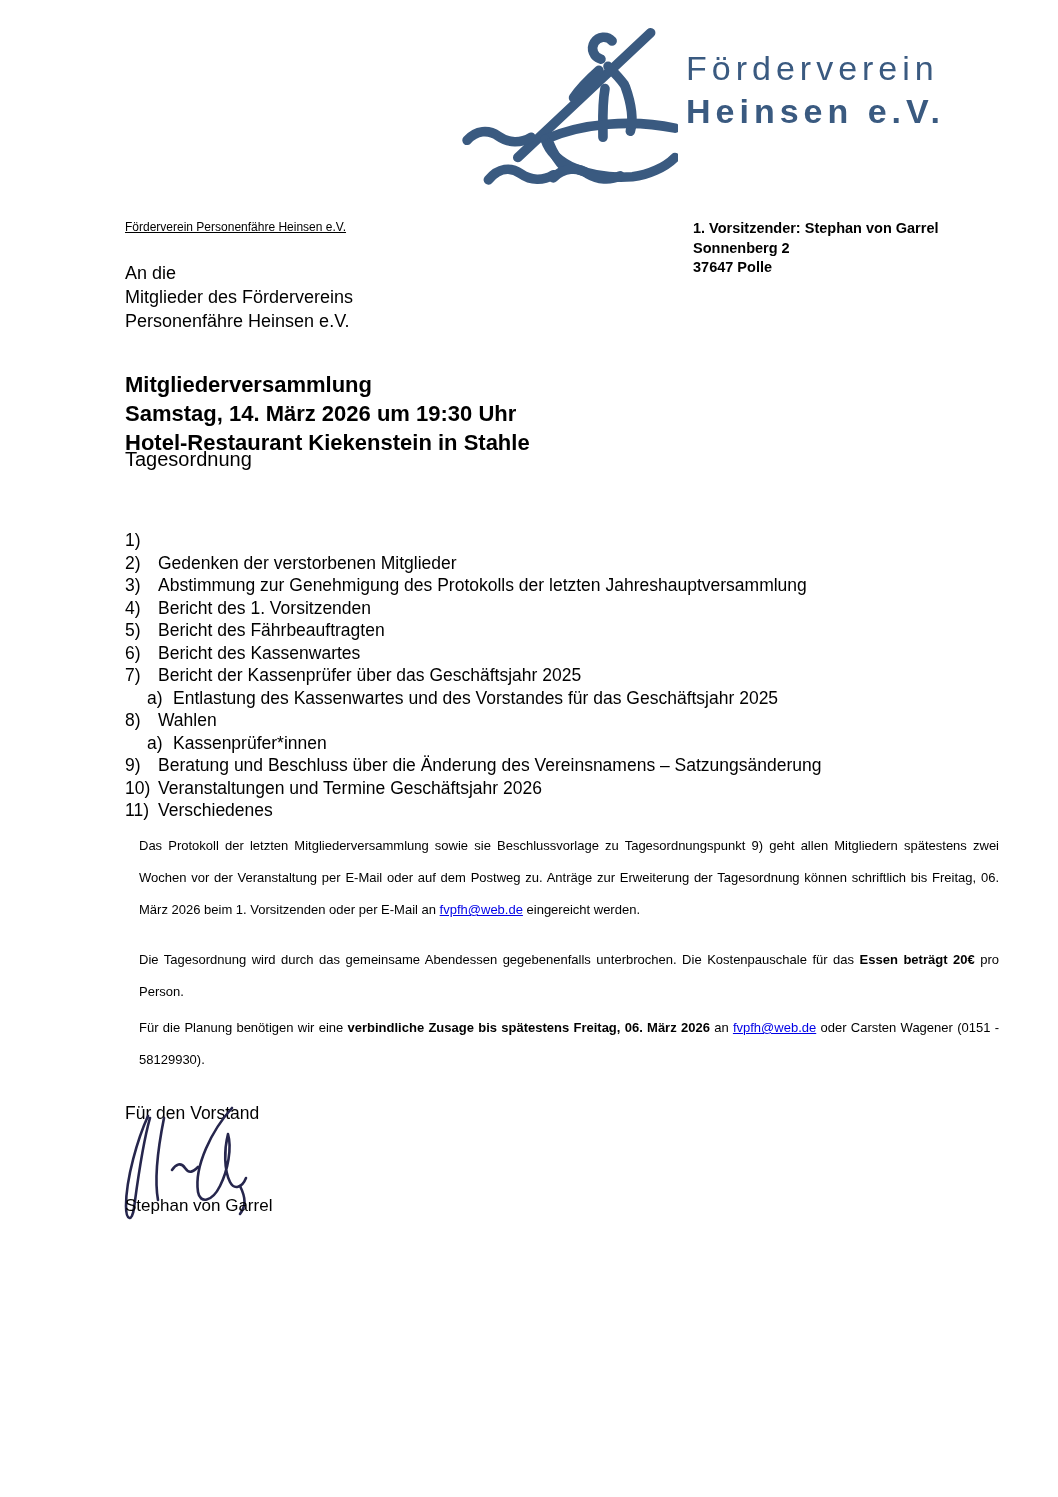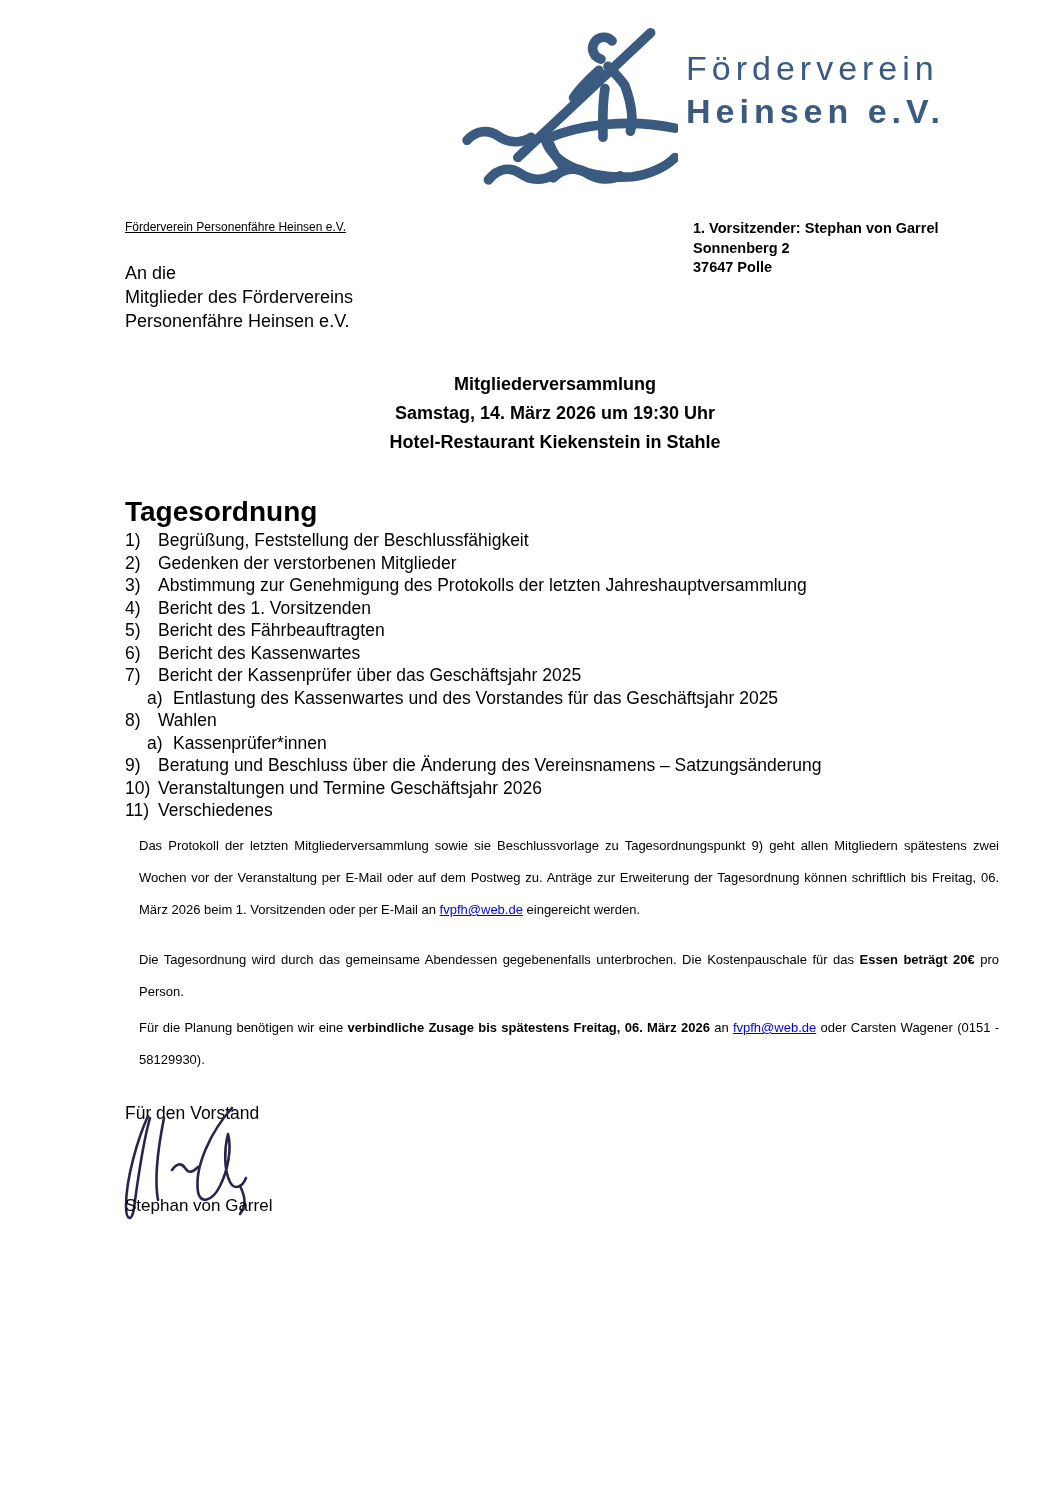--- a/index.html
+++ b/index.html
@@ -18,23 +18,23 @@
   .logo-text .l2,.logo-text .l3{font-weight:bold;}
   
   .sender{position:absolute;left:125px;top:220px;font-size:12px;text-decoration:underline;}
   .recipient{position:absolute;left:125px;top:261px;font-size:18px;line-height:24px;}
   
   .contact{position:absolute;left:693px;top:219px;font-size:14.5px;line-height:19.5px;font-weight:bold;}
   .contact-rows{margin-top:8px;}
   .contact-row{display:flex;}
   .contact-row .lbl{width:77px;flex:0 0 auto;}
   
-  .title{position:absolute;left:125px;top:370px;width:860px;text-align:center;font-weight:bold;font-size:18px;line-height:29px;}
+  .title{position:absolute;left:125px;top:370px;width:860px;text-align:left;font-weight:bold;font-size:22px;line-height:29px;}
   
-  .agenda-heading{position:absolute;left:125px;top:496px;font-size:28px;font-weight:bold;}
+  .agenda-heading{position:absolute;left:125px;top:448px;font-size:20px;font-weight:normal;}
   .agenda{position:absolute;left:125px;top:529px;width:870px;font-size:17.5px;line-height:22.5px;}
   .agenda .li{display:flex;}
   .agenda .li .marker{flex:0 0 auto;min-width:33px;}
   .agenda .li.sub{margin-left:22px;}
   .agenda .li.sub .marker{min-width:26px;}
   
   .para{position:absolute;left:139px;width:860px;font-size:13px;line-height:32px;text-align:justify;}
   .para .b{font-weight:bold;}
   .lnk{color:#0000e6;text-decoration:underline;cursor:pointer;}
   #para-1{top:830px;}
@@ -102,21 +102,20 @@
   <div class="title">
       <div>Mitgliederversammlung</div>
       <div>Samstag, 14. März 2026 um 19:30 Uhr</div>
       <div>Hotel-Restaurant Kiekenstein in Stahle</div>
     </div>
 
   <div class="agenda-heading">Tagesordnung</div>
   <div class="agenda">
       <div class="li">
         <span class="marker">1)</span>
-        <span>Begrüßung, Feststellung der Beschlussfähigkeit</span>
       </div>
       <div class="li">
         <span class="marker">2)</span>
         <span>Gedenken der verstorbenen Mitglieder</span>
       </div>
       <div class="li">
         <span class="marker">3)</span>
         <span>Abstimmung zur Genehmigung des Protokolls der letzten Jahreshauptversammlung</span>
       </div>
       <div class="li">

